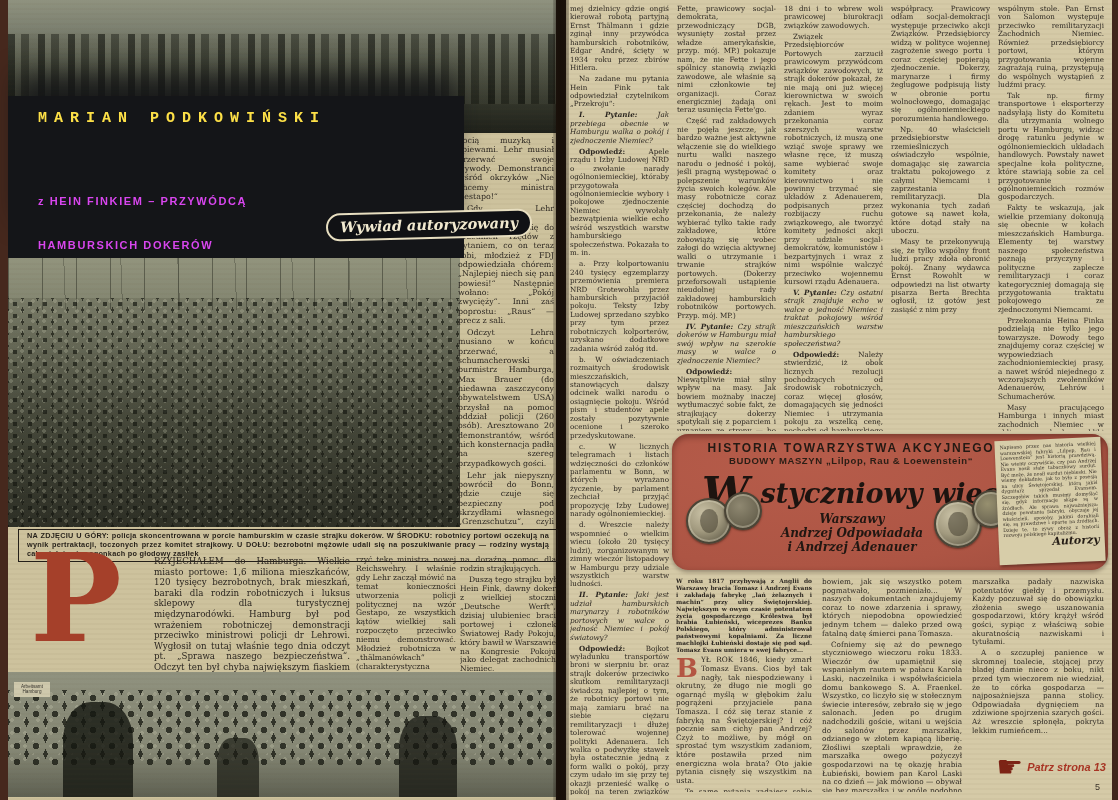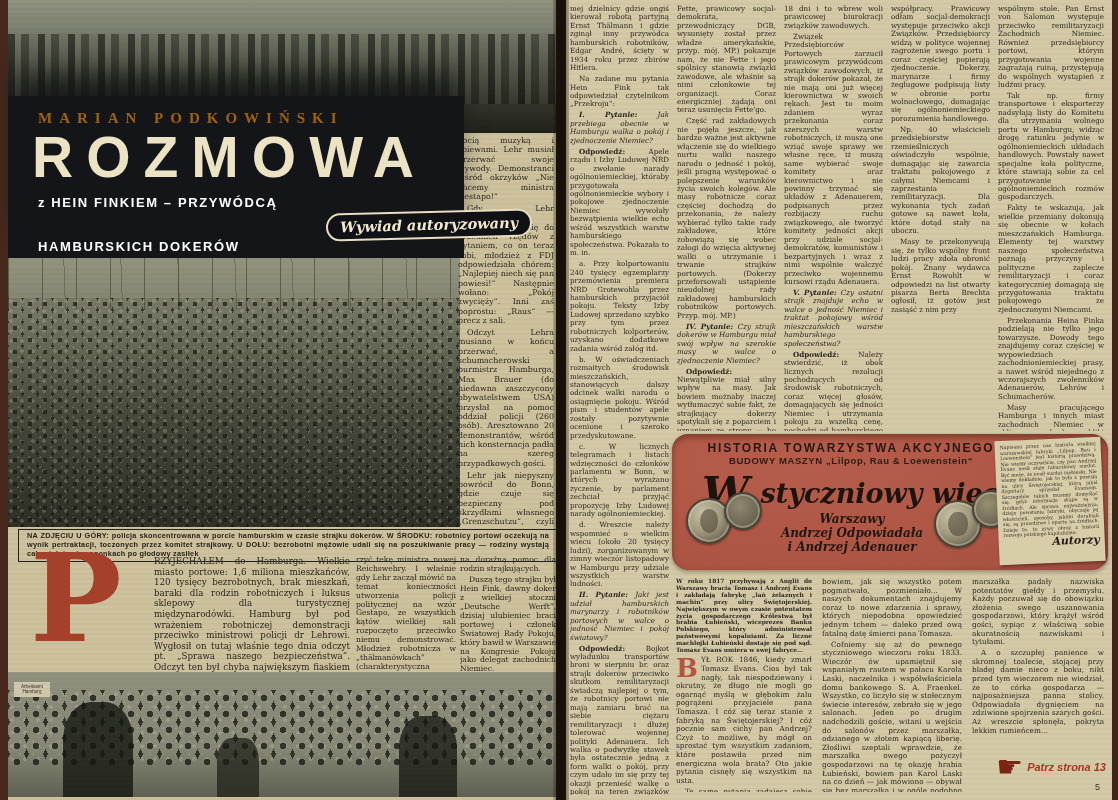--- a/index.html
+++ b/index.html
@@ -39,26 +39,26 @@
                repeating-radial-gradient(circle at 4px 4px,rgba(205,205,180,.3) 0 2px,transparent 2px 11px);
     background-size:19px 16px,13px 13px;}
   .photo-c .fg{position:absolute;left:55px;bottom:0;width:70px;height:95px;border-radius:40% 40% 0 0;
     background:rgba(20,22,16,.8);box-shadow:330px 8px 0 -6px rgba(20,22,16,.75),140px 22px 0 -14px rgba(25,27,20,.7);}
   .photo-sign{position:absolute;left:6px;top:10px;width:34px;padding:2px 1px;background:#cfc9ad;
     font-family:"Liberation Sans",sans-serif;font-size:4.6px;line-height:5.4px;color:#33302a;text-align:center;}
 
   
   .masth{position:absolute;left:0;top:96px;width:456px;height:162px;background:#141518;z-index:5;
     box-shadow:0 -30px 25px -10px rgba(20,21,24,.85);}
-  .kicker{position:absolute;left:30px;top:14px;font-family:Liberation Serif, serif;
-    color:#a16207;font-size:15px;font-weight:bold;letter-spacing:7px;white-space:nowrap;}
+  .kicker{position:absolute;left:30px;top:14px;font-family:Liberation Mono, monospace;
+    color:#fde047;font-size:15px;font-weight:bold;letter-spacing:7px;white-space:nowrap;}
   .title{position:absolute;left:24px;top:28px;font-family:"Liberation Sans",sans-serif;
     color:#ece3c4;font-size:57px;font-weight:bold;letter-spacing:13px;white-space:nowrap;}
-  .subt{position:absolute;left:30px;font-family:"Liberation Sans",sans-serif;color:#ffffff;
-    font-size:13px;font-weight:bold;letter-spacing:1.6px;white-space:nowrap;}
+  .subt{position:absolute;left:30px;font-family:"Liberation Sans",sans-serif;color:#d946ef;
+    font-size:11px;font-weight:bold;letter-spacing:1.6px;white-space:nowrap;}
   .subt.l1{top:99px;}.subt.l2{top:119px;margin-top:24px;}
   .badge{position:absolute;left:318px;top:115px;padding:3px 12px 4px;border:2px solid #e7dec0;border-radius:14px;
     background:#101114;color:#f1e9cf;font-style:italic;font-weight:bold;font-size:14.5px;white-space:nowrap;
     transform:rotate(-1.5deg);}
 
   
   .caption{position:absolute;left:10px;top:529px;width:522px;border:1.6px solid #241f19;
     padding:2px 8px;font-family:"Liberation Sans",sans-serif;font-weight:bold;font-size:7.3px;
     line-height:8.9px;letter-spacing:.25px;text-align:justify;color:#241f19;}
 
@@ -139,21 +139,20 @@
     <div class="photo photo-a">
       <div class="figs"></div>
     </div>
     <div class="photo photo-b">
       <div class="masts"></div>
       <div class="crowd"></div>
     </div>
 
     <div class="masth">
       <div class="kicker">MARIAN PODKOWIŃSKI</div>
-      <div class="title">ROZMOWA</div>
       <div class="subt l1">z HEIN FINKIEM – PRZYWÓDCĄ</div>
       <div class="subt l2">HAMBURSKICH DOKERÓW</div>
       <div class="badge">Wywiad autoryzowany</div>
     </div>
 
     <div class="col lp-side">
         <p class="para noindent">kocią muzyką i śpiewami. Lehr musiał przerwać swoje wywody. Demonstranci wśród okrzyków „Nie chcemy ministra Gestapo!“</p>
         <p class="para">Gdy Lehr zdenerwowanym głosem zwrócił się do przednich rzędów z pytaniem, co on teraz robi, młodzież z FDJ odpowiedziała chórem: „Najlepiej niech się pan powiesi!“ Następnie wołano: „Pokój zwycięży“. Inni zaś poprostu: „Raus“ — precz z sali.</p>
         <p class="para">Odczyt Lehra musiano w końcu przerwać, a schumacherowski burmistrz Hamburga, Max Brauer (do niedawna zaszczycony obywatelstwem USA) przysłał na pomoc oddział policji (260 osób). Aresztowano 20 demonstrantów, wśród nich konsternacja padła na szereg przypadkowych gości.</p>
         <p class="para">Lehr jak niepyszny powrócił do Bonn, gdzie czuje się bezpieczny pod skrzydłami własnego „Grenzschutzu“, czyli szpicli niemieckich. A dokerzy i robotnicy portowi Hamburga z triumfem demonstrowali po ulicach swego miasta.</p>

